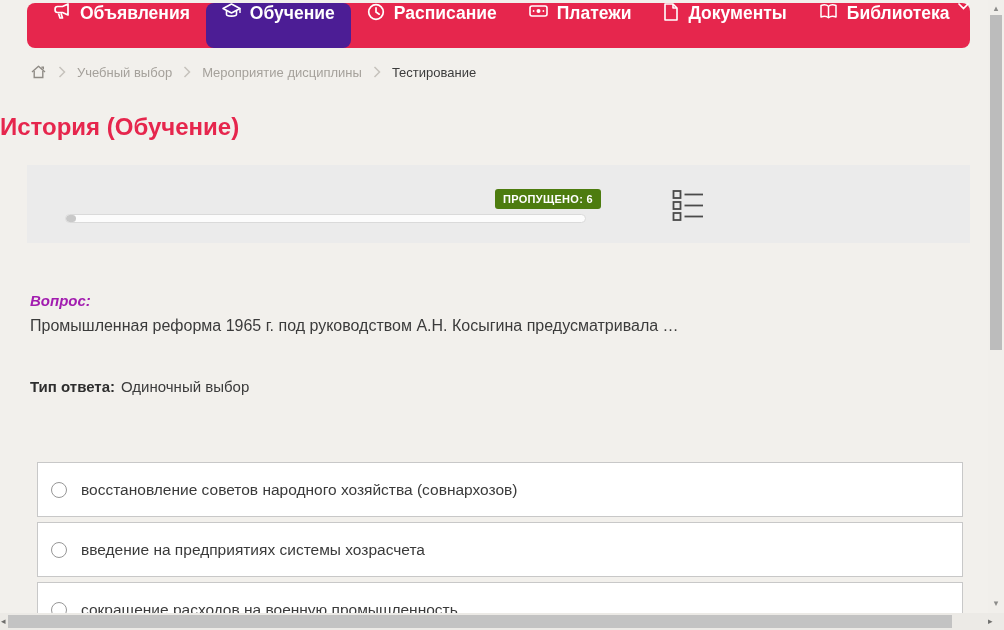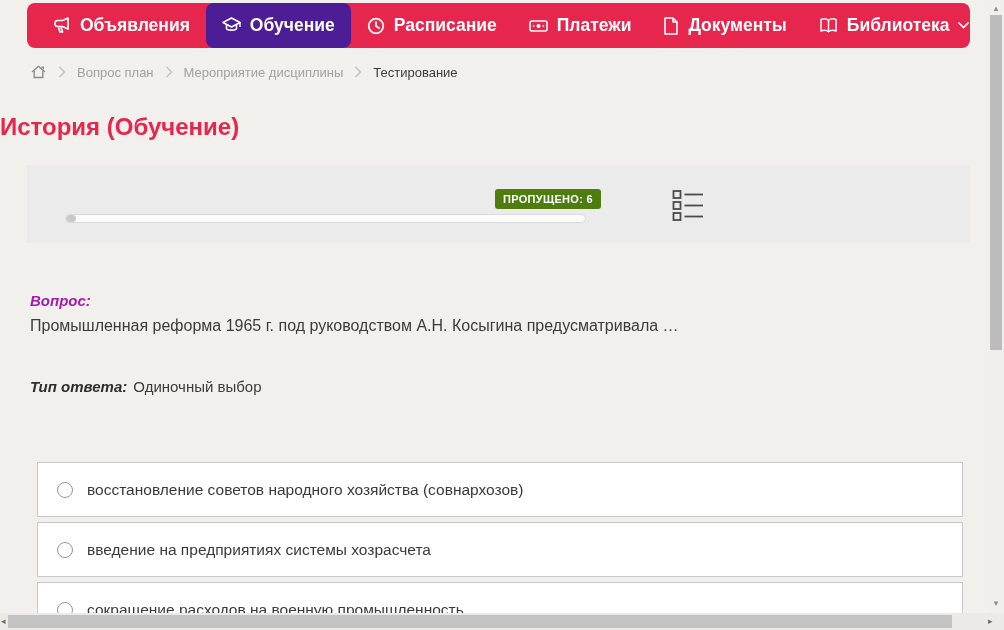--- a/index.html
+++ b/index.html
@@ -11,21 +11,21 @@
     overflow:hidden;
   }
   
   .navbar {
     position:absolute; left:27px; top:3px; width:943px; height:45px;
     background:#e6264d; border-radius:8px;
     display:flex; align-items:stretch; justify-content:space-between;
     padding:0 10px;
   }
   .nav-item {
-    display:flex; align-items:center; gap:9px;
+    display:flex; align-items:flex-start; gap:9px;
     color:#fff; font-weight:bold; font-size:17.5px;
     padding:0 16px; cursor:pointer; white-space:nowrap;
   }
   .nav-item.active { background:#4c1d95; border-radius:8px; }
   .nav-item svg { flex:0 0 auto; }
   
   .breadcrumb {
     position:absolute; left:30px; top:62px; height:20px;
     display:flex; align-items:center; gap:11px;
     font-size:13px; color:#a5a19b;
@@ -58,26 +58,26 @@
   .q-timer {
     position:absolute; right:16px; top:15px;
     font-family:"DejaVu Sans", sans-serif; font-weight:300;
     font-size:33px; color:#484848; letter-spacing:1px;
   }
   .q-timer .sec { color:#a0a0a0; }
   
   .q-heading { position:absolute; left:30px; top:292px; font-size:15px; font-weight:bold; font-style:italic; color:#a21caf; }
   .q-text { position:absolute; left:30px; top:317px; width:910px; font-size:16px; color:#3b3b3b; }
   .q-type { position:absolute; left:30px; top:378px; font-size:15px; color:#3b3b3b; }
-  .q-type .t-label { font-weight:bold; font-style:italic; color:#2e2e2e; margin-right:6px; }
+  .q-type .t-label { font-weight:bold; color:#2e2e2e; margin-right:6px; }
   
   .options { position:absolute; left:37px; top:462px; width:926px; }
   .option {
     height:55px; margin-bottom:5px; background:#fff; border:1px solid #c8c8c8;
-    display:flex; align-items:center; padding-left:19px; gap:14px; cursor:pointer;
+    display:flex; align-items:center; padding-left:13px; gap:14px; cursor:pointer;
   }
   .radio {
     width:16px; height:16px; border:1px solid #979797; border-radius:50%;
     background:#fff; flex:0 0 auto;
   }
   .option-label { font-size:15.5px; color:#3a3a3a; }
   
   .vscroll { position:absolute; right:0; top:0; width:16px; height:613px; background:#f1efeb; z-index:20; }
   .vscroll .thumb { position:absolute; left:2px; top:15px; width:12px; height:335px; background:#bcbcbc; }
   .vscroll .arrow { position:absolute; left:0; width:16px; text-align:center; font-size:9px; color:#8c8c8a; cursor:pointer; }
@@ -145,21 +145,21 @@
 
 <div class="breadcrumb">
   <svg width="17" height="16" viewBox="0 0 17 16" style="cursor:pointer">
     <path d="M2 8 L8.5 2.3 L15 8" fill="none" stroke="#8f8b85" stroke-width="1.4" stroke-linejoin="round"></path>
     <path d="M4.2 7 V13.5 H12.8 V7" fill="none" stroke="#8f8b85" stroke-width="1.4"></path>
     <path d="M12 4.6 V3 h1.4 v2.2" fill="none" stroke="#8f8b85" stroke-width="1.2"></path>
   </svg>
   <svg width="8" height="12" viewBox="0 0 8 12">
       <path d="M1.5 1 L6.5 6 L1.5 11" fill="none" stroke="#c6c2bc" stroke-width="1.5"></path>
     </svg>
-  <span class="crumb">Вопрос план</span>
+  <span class="crumb">Учебный выбор</span>
   <svg width="8" height="12" viewBox="0 0 8 12">
       <path d="M1.5 1 L6.5 6 L1.5 11" fill="none" stroke="#c6c2bc" stroke-width="1.5"></path>
     </svg>
   <span class="crumb">Мероприятие дисциплины</span>
   <svg width="8" height="12" viewBox="0 0 8 12">
       <path d="M1.5 1 L6.5 6 L1.5 11" fill="none" stroke="#c6c2bc" stroke-width="1.5"></path>
     </svg>
   <span class="crumb current">Тестирование</span>
 </div>
 

